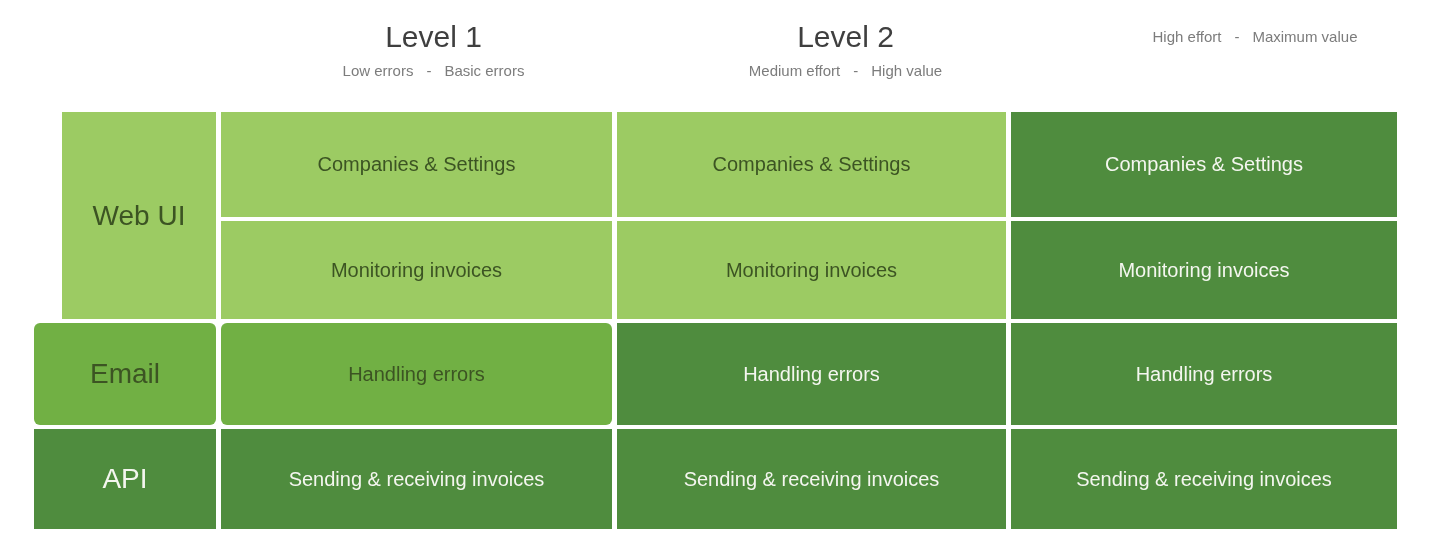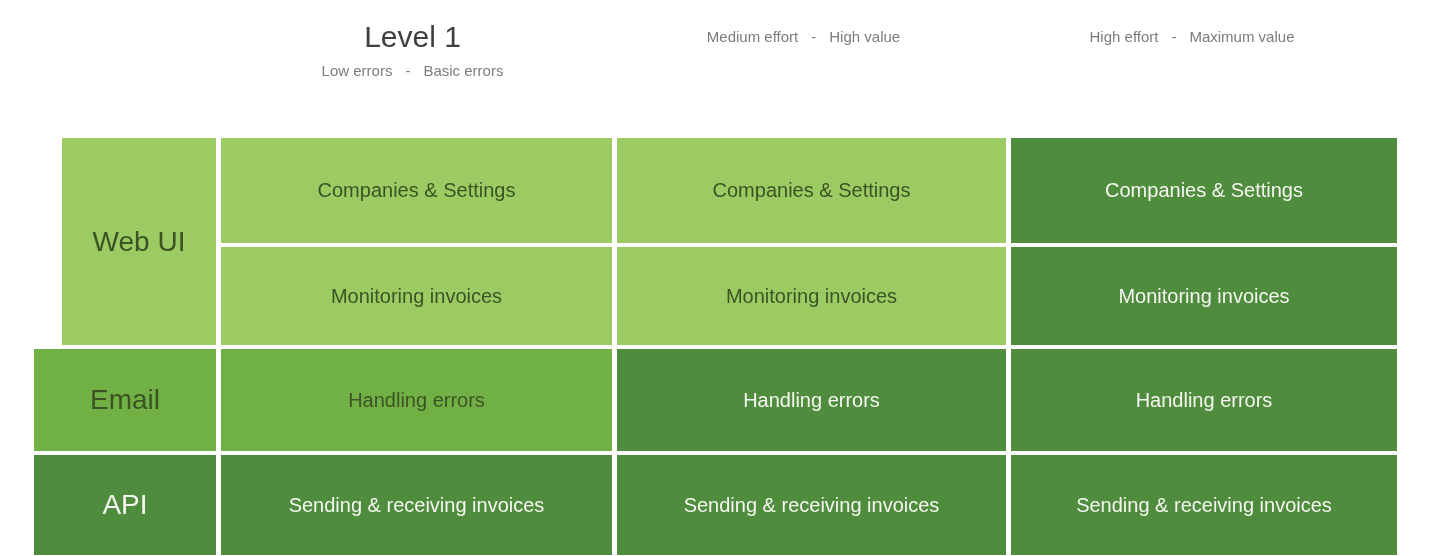--- a/index.html
+++ b/index.html
@@ -11,24 +11,24 @@
   .page {
     position: relative;
     width: 1429px;
     height: 556px;
     background: var(--background, #fff);
     overflow: hidden;
   }
   .col-headers {
     margin-left: 34px;
     width: 1363px;
-    height: 138px;
+    height: 112px;
     display: grid;
     grid-template-columns: 182px 391px 389px 386px;
-    column-gap: 1px;
+    column-gap: 22px;
   }
   .col-header {
     text-align: center;
     padding-top: 20px;
     box-sizing: border-box;
   }
   .col-header .title {
     font-size: 30px;
     line-height: 34px;
     color: var(--header_title, #3f3f3f);
@@ -57,21 +57,21 @@
     display: flex;
     align-items: center;
     justify-content: center;
     text-align: center;
     font-size: 20px;
   }
   .row-header {
     font-size: 28px;
   }
   .shade-light  { background: var(--light_green, #9ccb63);  color: var(--text_on_light, #3c5423); }
-  .shade-medium { background: var(--medium_green, #71b044); color: var(--text_on_light, #3c5423); }
+  .shade-medium { background: var(--medium_green, #71b044); color: var(--text_on_light, #3c5423); border-radius: 6px; }
   .shade-dark   { background: var(--dark_green, #4f8c3e);   color: var(--text_on_dark, #f4f6ef); }
   .rh-1 { grid-column: 1; grid-row: 1 / 3; margin-left: 28px; }
   .rh-2 { grid-column: 1; grid-row: 3; }
   .rh-3 { grid-column: 1; grid-row: 4; }
   .r1c2 { grid-area: 1 / 2; } .r1c3 { grid-area: 1 / 3; } .r1c4 { grid-area: 1 / 4; }
   .r2c2 { grid-area: 2 / 2; } .r2c3 { grid-area: 2 / 3; } .r2c4 { grid-area: 2 / 4; }
   .r3c2 { grid-area: 3 / 2; } .r3c3 { grid-area: 3 / 3; } .r3c4 { grid-area: 3 / 4; }
   .r4c2 { grid-area: 4 / 2; } .r4c3 { grid-area: 4 / 3; } .r4c4 { grid-area: 4 / 4; }
 </style>
 </head>
@@ -82,20 +82,21 @@
   <div class="col-headers">
     <div class="col-header c2">
       <div class="title">Level 1</div>
       <div class="subtitle">
         <span>Low errors</span>
         <span>-</span>
         <span>Basic errors</span>
       </div>
     </div>
     <div class="col-header c3">
+      <div class="title">Level 2</div>
       <div class="subtitle">
         <span>Medium effort</span>
         <span>-</span>
         <span>High value</span>
       </div>
     </div>
     <div class="col-header c4">
       <div class="subtitle">
         <span>High effort</span>
         <span>-</span>

